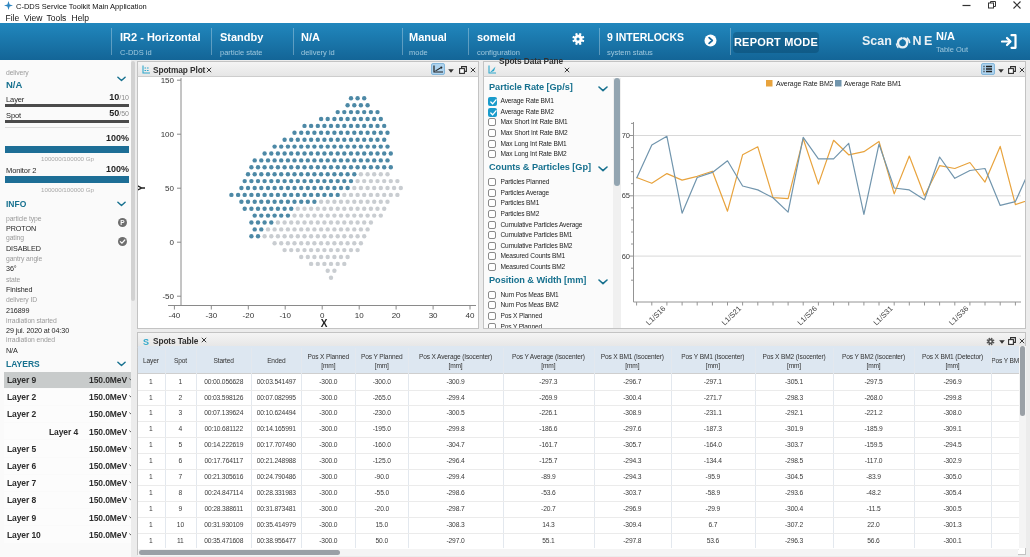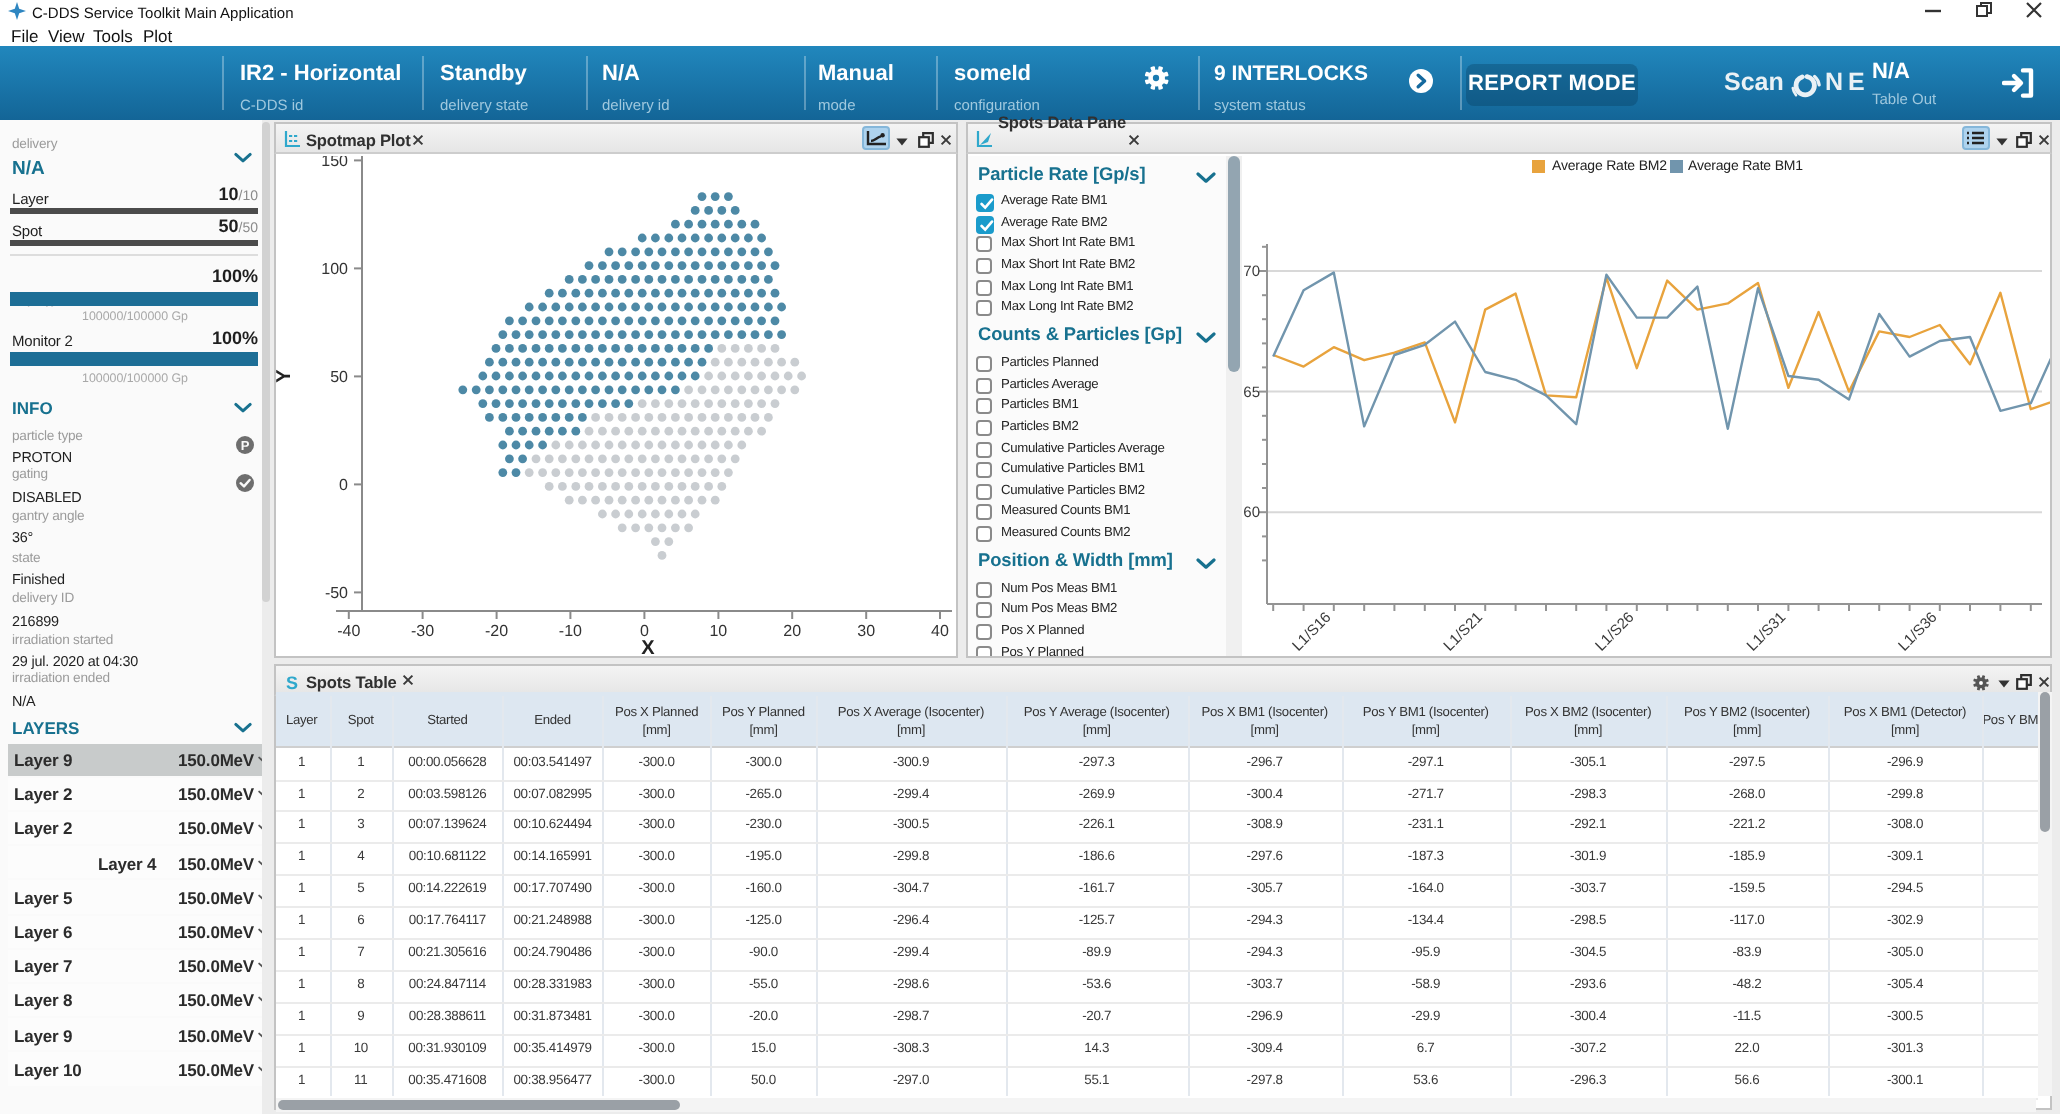--- a/index.html
+++ b/index.html
@@ -21,33 +21,33 @@
 <svg class="abs" style="left:986px;top:0px" width="12" height="11">
     <rect x="2.5" y="3" width="5" height="5" fill="#fff" stroke="#333"></rect>
     <path d="M4.5 3 v-1.5 h5 v5 h-2" fill="none" stroke="#333"></path>
   </svg>
 <svg class="abs" style="left:1011px;top:0px" width="12" height="11">
     <path d="M2.5 1.5 L9.5 8.5 M9.5 1.5 L2.5 8.5" stroke="#333" stroke-width="1.1"></path>
   </svg>
 <div class="abs" style="left:5.5px;top:13px;font-size:8.5px;color:#111;">File</div>
 <div class="abs" style="left:24px;top:13px;font-size:8.5px;color:#111;">View</div>
 <div class="abs" style="left:46.5px;top:13px;font-size:8.5px;color:#111;">Tools</div>
-<div class="abs" style="left:71.5px;top:13px;font-size:8.5px;color:#111;">Plot</div>
+<div class="abs" style="left:71.5px;top:13px;font-size:8.5px;color:#111;">Help</div>
 <div class="abs" style="left:0;top:23px;width:1030px;height:37px;background:linear-gradient(#2187bd,#136597);color:#fff;">
 <div class="abs" style="left:111px;top:5px;width:1px;height:27px;background:rgba(255,255,255,0.3);"></div>
 <div class="abs" style="left:211px;top:5px;width:1px;height:27px;background:rgba(255,255,255,0.3);"></div>
 <div class="abs" style="left:293px;top:5px;width:1px;height:27px;background:rgba(255,255,255,0.3);"></div>
 <div class="abs" style="left:402px;top:5px;width:1px;height:27px;background:rgba(255,255,255,0.3);"></div>
 <div class="abs" style="left:468px;top:5px;width:1px;height:27px;background:rgba(255,255,255,0.3);"></div>
 <div class="abs" style="left:599px;top:5px;width:1px;height:27px;background:rgba(255,255,255,0.3);"></div>
 <div class="abs" style="left:730px;top:5px;width:1px;height:27px;background:rgba(255,255,255,0.3);"></div>
 <div class="abs" style="left:120px;top:8px;font-size:11px;font-weight:bold;">IR2 - Horizontal</div>
 <div class="abs sub" style="left:120px;top:24.5px;">C-DDS id</div>
 <div class="abs" style="left:220px;top:8px;font-size:11px;font-weight:bold;">Standby</div>
-<div class="abs sub" style="left:220px;top:24.5px;">delivery state</div>
+<div class="abs sub" style="left:220px;top:24.5px;">particle state</div>
 <div class="abs" style="left:301px;top:8px;font-size:11px;font-weight:bold;">N/A</div>
 <div class="abs sub" style="left:301px;top:24.5px;">delivery id</div>
 <div class="abs" style="left:409px;top:8px;font-size:11px;font-weight:bold;">Manual</div>
 <div class="abs sub" style="left:409px;top:24.5px;">mode</div>
 <div class="abs" style="left:477px;top:8px;font-size:11px;font-weight:bold;">someId</div>
 <div class="abs sub" style="left:477px;top:24.5px;">configuration</div>
 <div class="abs" style="left:607px;top:8px;font-size:10.5px;font-weight:bold;">9 INTERLOCKS</div>
 <div class="abs sub" style="left:607px;top:24.5px;">system status</div>
 <svg class="abs" style="left:571px;top:9px;" width="14" height="14" viewBox="0 0 24 24">
       <path fill="#fff" d="M12 7.2a4.8 4.8 0 100 9.6 4.8 4.8 0 000-9.6zm10 6.3l-2.3-.3a7.6 7.6 0 010-2.4l2.3-.3a.9.9 0 00.7-1.1l-.7-2.2a.9.9 0 00-1.2-.5l-2.1.9a7.6 7.6 0 00-1.7-1.7l.9-2.1a.9.9 0 00-.5-1.2l-2.2-.7a.9.9 0 00-1.1.7l-.3 2.3a7.6 7.6 0 00-2.4 0l-.3-2.3a.9.9 0 00-1.1-.7l-2.2.7a.9.9 0 00-.5 1.2l.9 2.1a7.6 7.6 0 00-1.7 1.7l-2.1-.9a.9.9 0 00-1.2.5l-.7 2.2a.9.9 0 00.7 1.1l2.3.3a7.6 7.6 0 000 2.4l-2.3.3a.9.9 0 00-.7 1.1l.7 2.2a.9.9 0 001.2.5l2.1-.9a7.6 7.6 0 001.7 1.7l-.9 2.1a.9.9 0 00.5 1.2l2.2.7a.9.9 0 001.1-.7l.3-2.3a7.6 7.6 0 002.4 0l.3 2.3a.9.9 0 001.1.7l2.2-.7a.9.9 0 00.5-1.2l-.9-2.1a7.6 7.6 0 001.7-1.7l2.1.9a.9.9 0 001.2-.5l.7-2.2a.9.9 0 00-.7-1.1z"></path>

